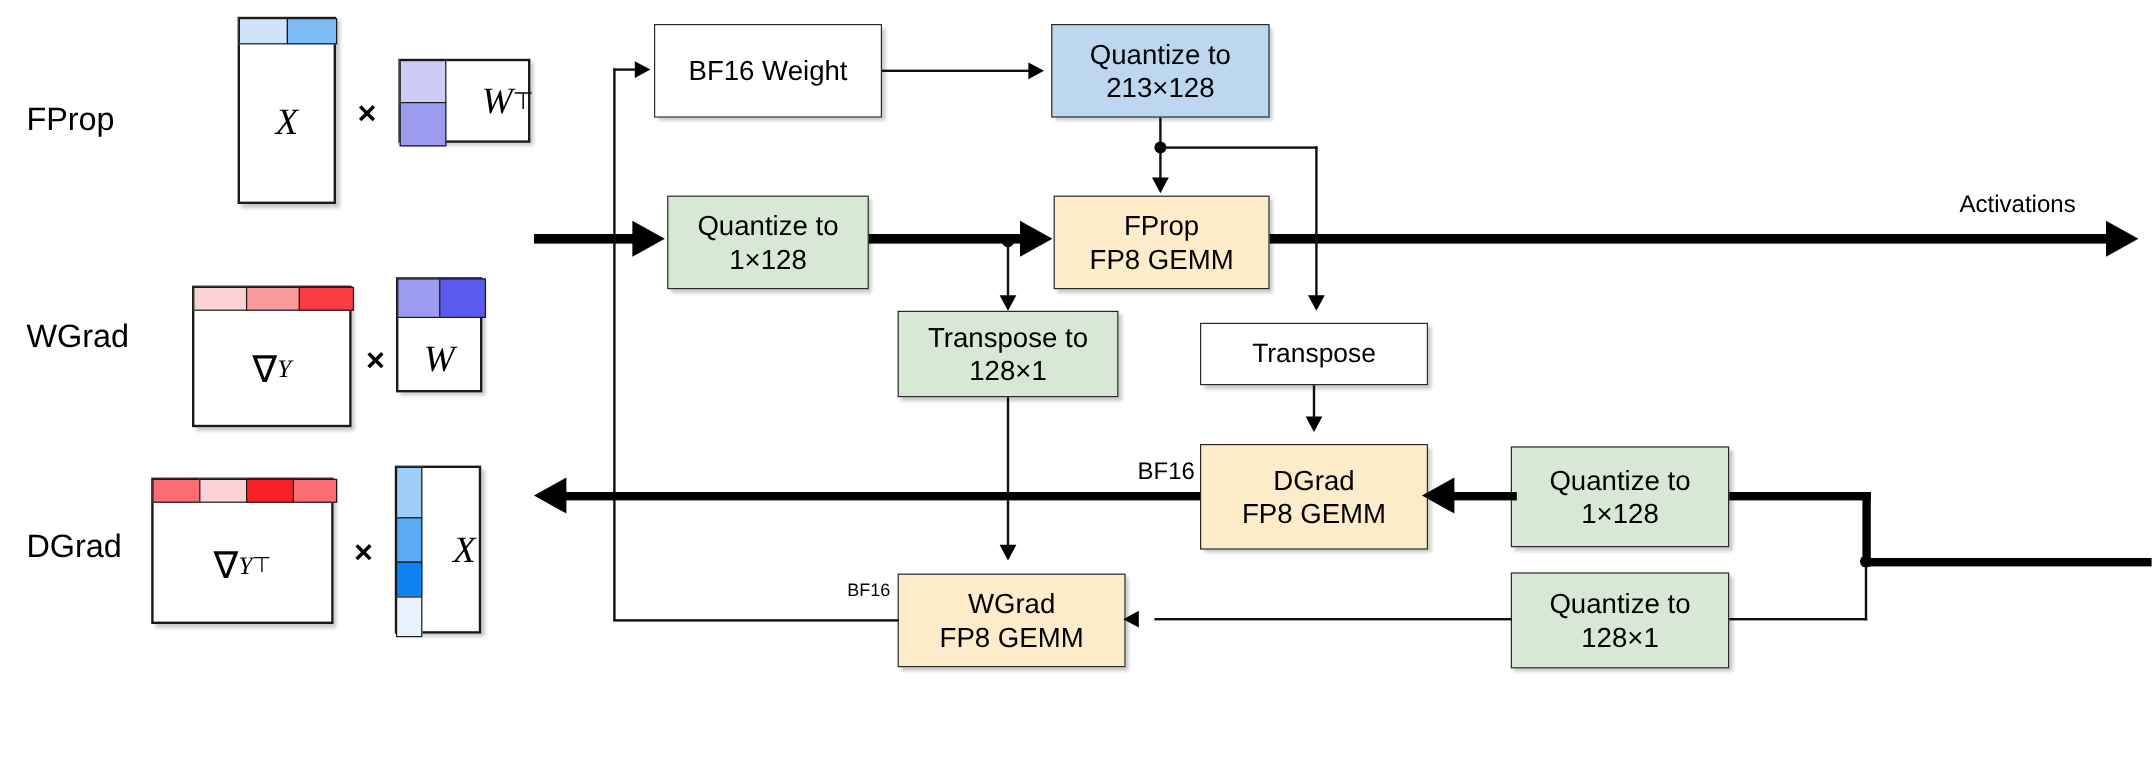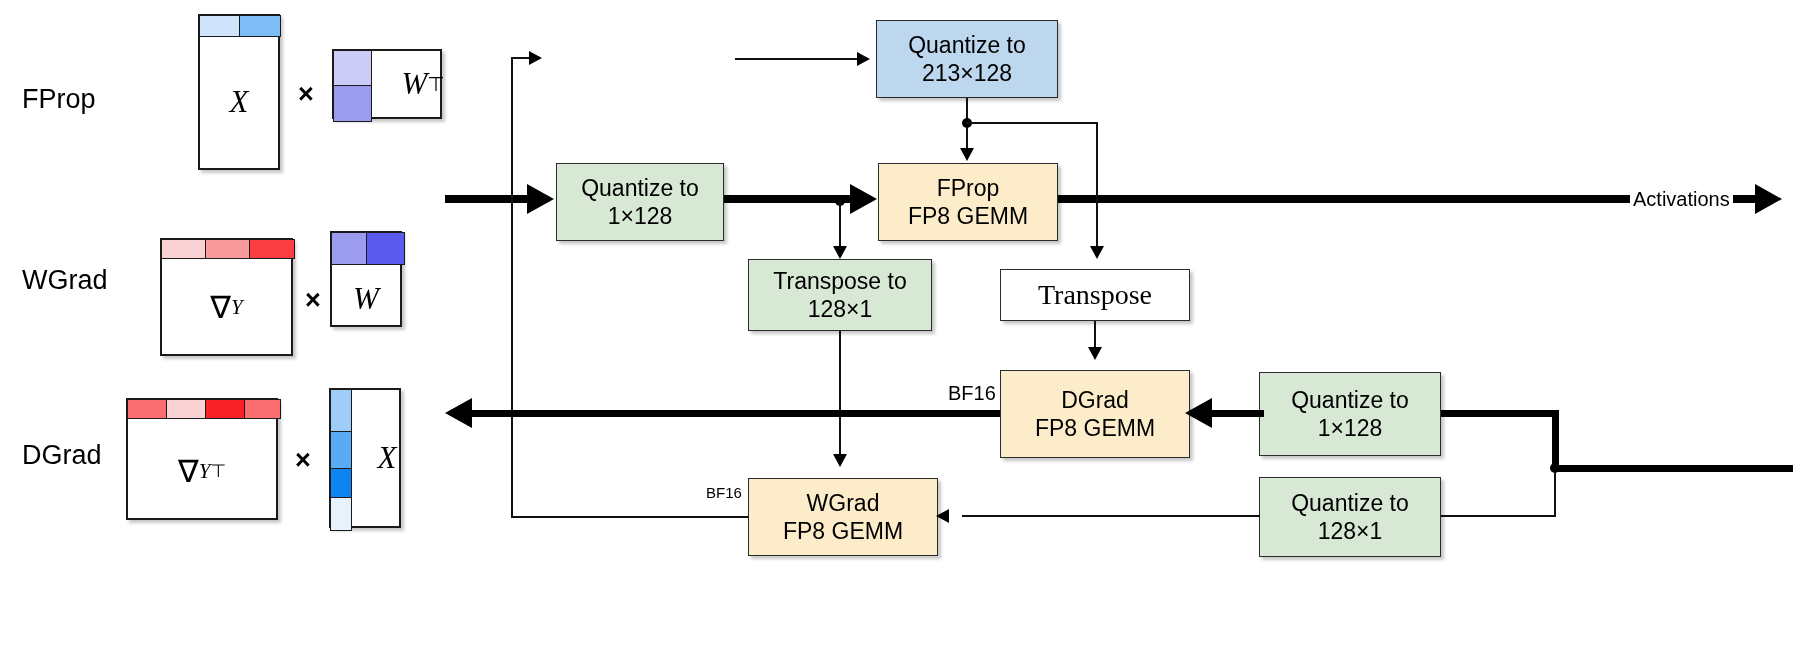--- a/index.html
+++ b/index.html
@@ -101,20 +101,23 @@
   </div>
   <div class="times" style="left:295px;top:445px;">×</div>
   <div class="mat" style="left:329px;top:388px;width:72px;height:140px;">
     <div class="seg" style="left:-1px;top:-1px;width:22px;height:43px;background:#9fcdf8;"></div>
     <div class="seg" style="left:-1px;top:41px;width:22px;height:38px;background:#5aabf5;"></div>
     <div class="seg" style="left:-1px;top:78px;width:22px;height:30px;background:#0d84f2;"></div>
     <div class="seg" style="left:-1px;top:107px;width:22px;height:34px;background:#e8f2fd;"></div>
     <div class="mat-sym" style="padding-left:22px;">X</div>
   </div>
 
+  <div class="node plain" style="left:545px;top:20px;width:190px;height:78px;">
+    <span>BF16 Weight</span>
+  </div>
 
   <div class="node blue" style="left:876px;top:20px;width:182px;height:78px;">
     <div>
       <div>Quantize to</div>
       <div>213×128</div>
     </div>
   </div>
 
   <div class="node green" style="left:556px;top:163px;width:168px;height:78px;">
     <div>
@@ -131,21 +134,21 @@
   </div>
 
   <div class="node green" style="left:748px;top:259px;width:184px;height:72px;">
     <div>
       <div>Transpose to</div>
       <div>128×1</div>
     </div>
   </div>
 
   <div class="node plain" style="left:1000px;top:269px;width:190px;height:52px;">
-    <span style="font-size:28px;font-family:Liberation Serif, serif;">Transpose</span>
+    <span style="font-size:22px;">Transpose</span>
   </div>
 
   <div class="node amber" style="left:1000px;top:370px;width:190px;height:88px;">
     <div>
       <div>DGrad</div>
       <div>FP8 GEMM</div>
     </div>
   </div>
 
   <div class="node amber" style="left:748px;top:478px;width:190px;height:78px;">
@@ -170,21 +173,21 @@
   </div>
 
   <div class="ln" style="left:445px;top:195px;width:84px;height:8px;"></div>
   <div class="ah right bold" style="left:527px;top:184px;"></div>
 
   <div class="ln" style="left:724px;top:195px;width:128px;height:8px;"></div>
   <div class="ah right bold" style="left:850px;top:184px;"></div>
 
   <div class="ln" style="left:1058px;top:195px;width:700px;height:8px;"></div>
   <div class="ah right bold" style="left:1755px;top:184px;"></div>
-  <div class="edge-label" style="left:1630px;top:160px;margin-top:28px;">Activations</div>
+  <div class="edge-label" style="left:1630px;top:160px;">Activations</div>
 
   <div class="ln thin" style="left:511px;top:57px;width:2px;height:460px;"></div>
   <div class="ln thin" style="left:511px;top:57px;width:20px;height:2px;"></div>
   <div class="ah right thin" style="left:529px;top:51px;"></div>
 
   <div class="ln thin" style="left:735px;top:58px;width:124px;height:2px;"></div>
   <div class="ah right thin" style="left:857px;top:52px;"></div>
 
   <div class="ln thin" style="left:966px;top:98px;width:2px;height:52px;"></div>
   <div class="dot" style="left:962px;top:118px;"></div>

